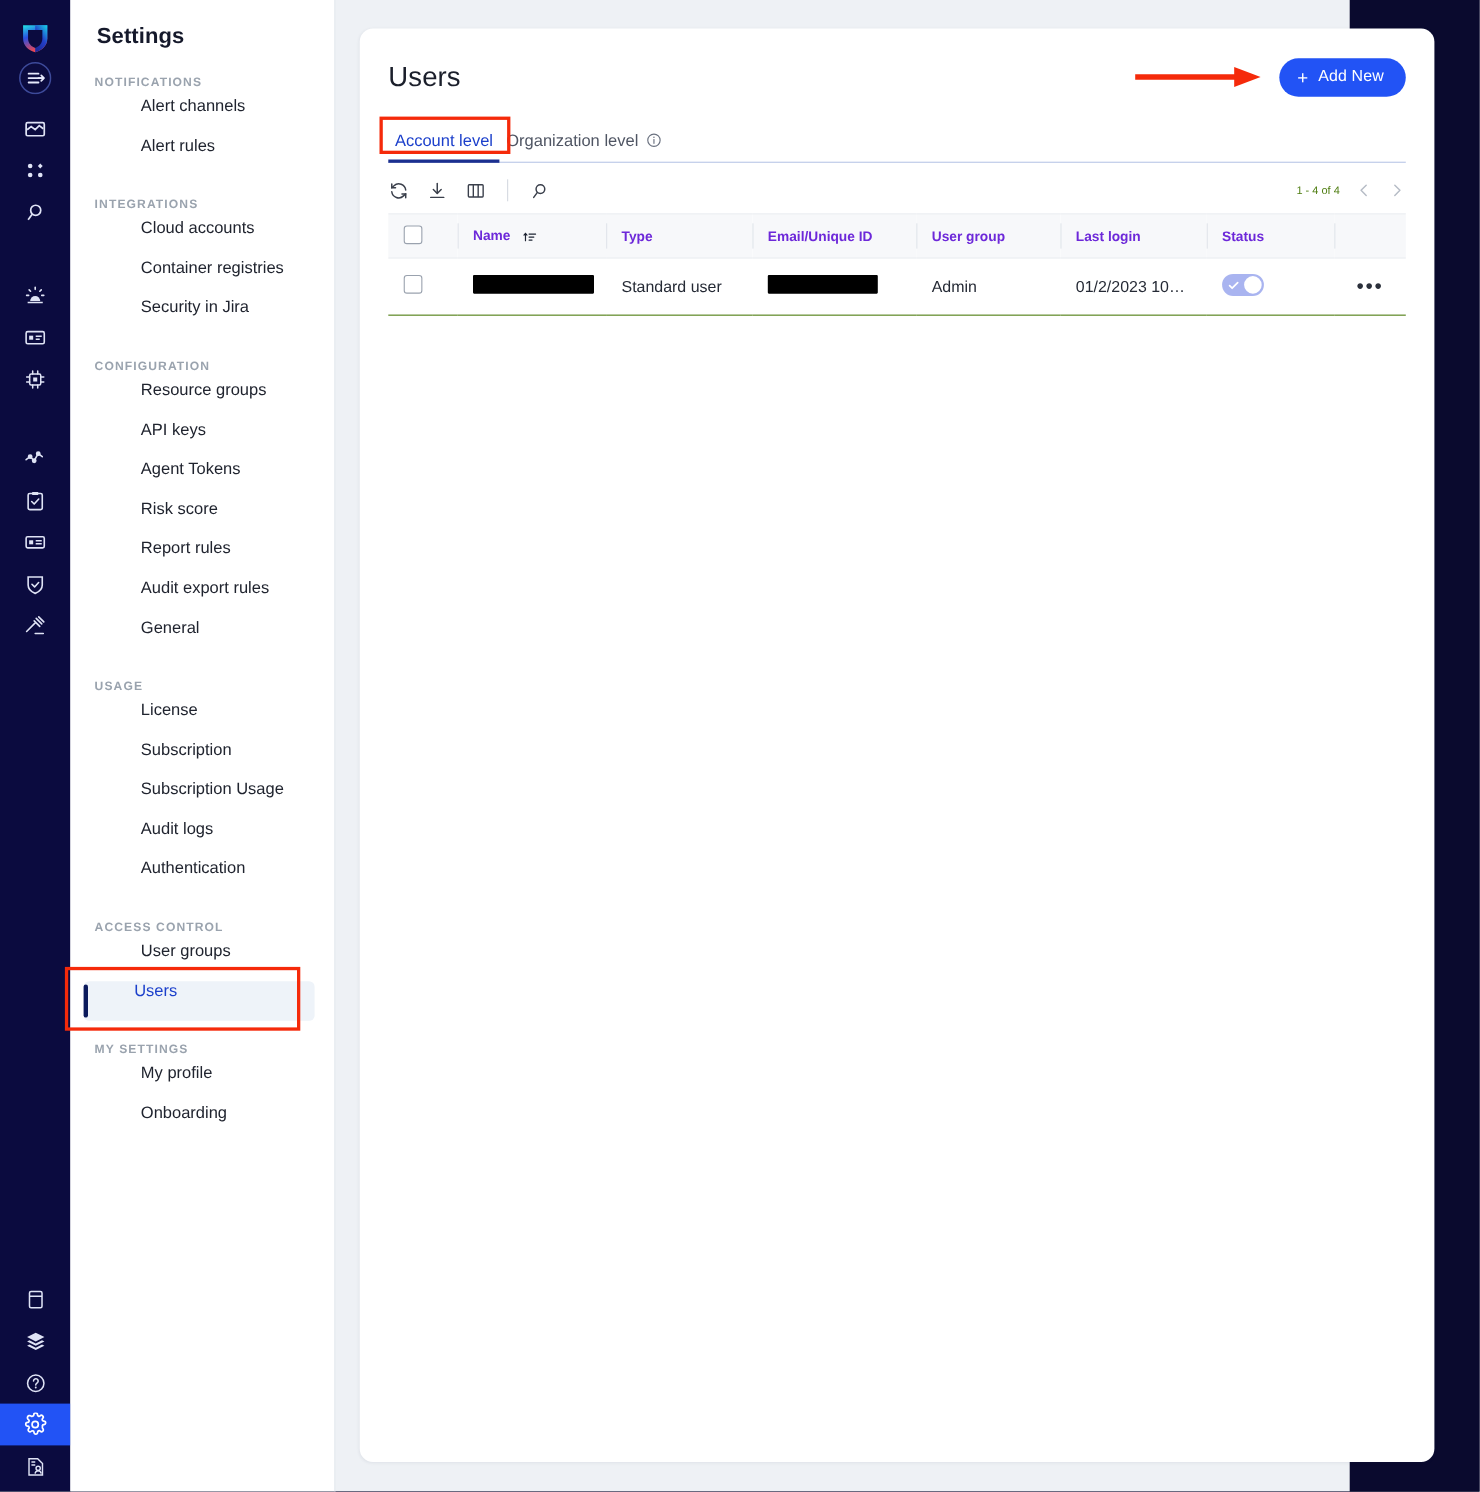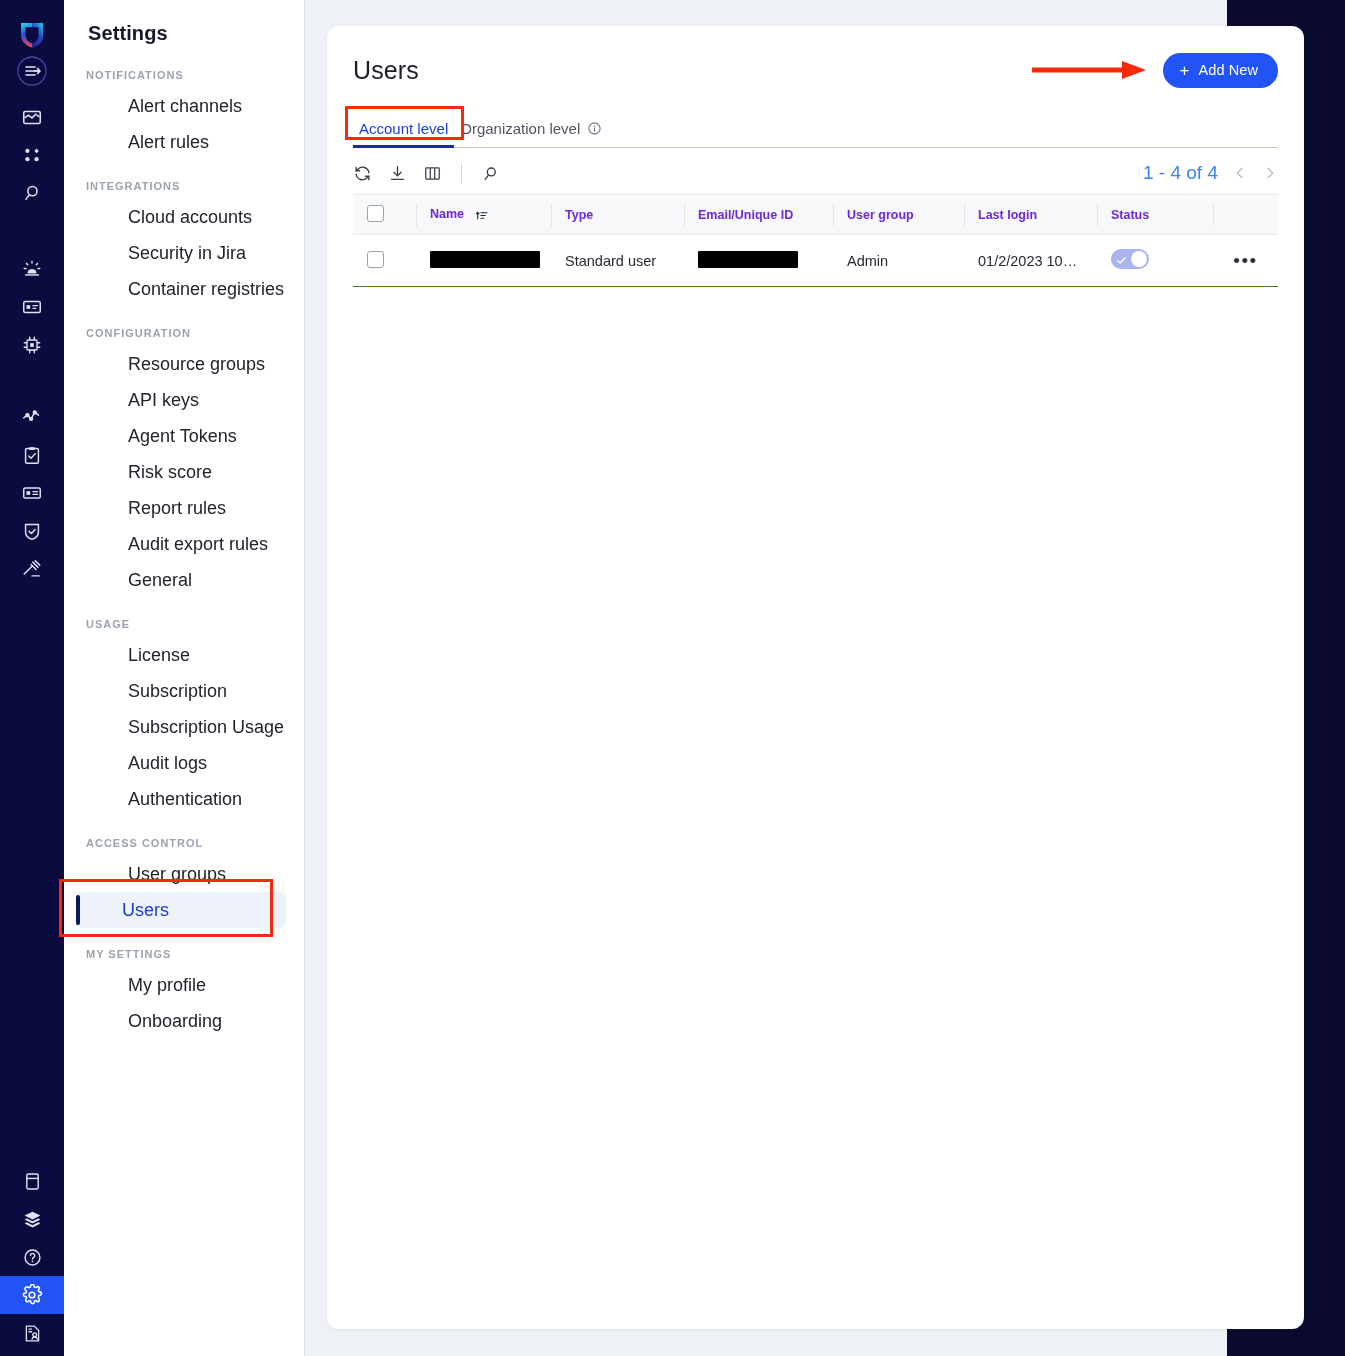--- a/index.html
+++ b/index.html
@@ -55,22 +55,22 @@
     font-size: 20px; font-weight: 600; color: #15192b;
     padding: 0 0 0 24px; margin-bottom: 24px; letter-spacing: .1px;
   }
   .nav-section-label {
     font-size: 11px; font-weight: 600; letter-spacing: 1px;
     color: #9aa3ae; text-transform: uppercase;
     padding-left: 22px; margin-top: 20px; margin-bottom: 7px;
   }
   .nav-section-label.first { margin-top: 0; }
   .nav-item {
-    height: 36px; display: flex; align-items: center;
-    padding-left: 55px; font-size: 18px; color: #20242f;
+    height: 36px; display: flex; 
+    padding-left: 55px; font-size: 15px; color: #20242f;
     position: relative; cursor: pointer;
     border-radius: 5px; margin: 0 9px 0 9px;
   }
   .nav-item.selected {
     background: #eef3f9; color: #1b3fcb; font-weight: 400;
     margin-left: 12px; margin-right: 18px; padding-left: 46px;
   }
   .nav-item.selected::before {
     content:''; position: absolute; left: 0px; top: 3px;
     width: 4px; height: 30px; background: #0b1a5c; border-radius: 2px;
@@ -110,21 +110,21 @@
   .add-new-btn .plus { font-size: 17px; font-weight: 400; line-height: 1; }
   .red-arrow {
     position: absolute; right: 128px; top: 50%; transform: translateY(-50%);
     pointer-events: none;
   }
 
   
   .tabs-row { position: relative; display: flex; align-items: flex-end; height: 36px; }
   .tab {
     font-size: 15px; color: #4f5563; padding: 0 6px 10px 6px;
-    cursor: pointer; display: flex; align-items: center; gap: 7px;
+    cursor: pointer; display: flex; align-items: flex-start; gap: 7px;
     position: relative;
   }
   .tab.active { color: #1b3fcb; }
   .tab.active::after {
     content:''; position: absolute; left: 0; right: 0; bottom: -1px;
     height: 3px; background: #1b2f8f;
   }
   .tab-underline { border-bottom: 1px solid #b9c6e6; margin-bottom: 0; }
   .red-box-tab {
     position: absolute; left: -8px; top: -6px;
@@ -134,21 +134,21 @@
 
   
   .toolbar {
     display: flex; align-items: center; justify-content: space-between;
     height: 46px; padding-top: 4px;
   }
   .tools { display: flex; align-items: center; gap: 16px; color: #3a3f4b; }
   .tool-btn { cursor: pointer; display: flex; align-items: center; }
   .tool-div { width: 1px; height: 20px; background: #d4d9e0; margin: 0 3px; }
   .pager { display: flex; align-items: center; gap: 14px; }
-  .pager-text { font-size: 19px; color: #3b82f6; }
+  .pager-text { font-size: 10px; color: #4d7c0f; }
   .pager-btn { color: #b6bcc6; cursor: pointer; display: flex; }
 
   
   .tbl { width: 100%; border-collapse: collapse; table-layout: fixed; }
   .tbl thead th {
     background: #f7f8fa; height: 40px;
     font-size: 12.5px; font-weight: 700; color: #6d28d9;
     text-align: left; padding: 0 0 0 14px;
     border-top: 1px solid #e6e9ee; border-bottom: 1px solid #e6e9ee;
     position: relative; white-space: nowrap;
@@ -339,24 +339,24 @@
           <span>Alert channels</span>
         </div>
         <div class="nav-item">
           <span>Alert rules</span>
         </div>
         <div class="nav-section-label">INTEGRATIONS</div>
         <div class="nav-item">
           <span>Cloud accounts</span>
         </div>
         <div class="nav-item">
+          <span>Container registries</span>
+        </div>
+        <div class="nav-item">
           <span>Security in Jira</span>
-        </div>
-        <div class="nav-item">
-          <span>Container registries</span>
         </div>
         <div class="nav-section-label">CONFIGURATION</div>
         <div class="nav-item">
           <span>Resource groups</span>
         </div>
         <div class="nav-item">
           <span>API keys</span>
         </div>
         <div class="nav-item">
           <span>Agent Tokens</span>

